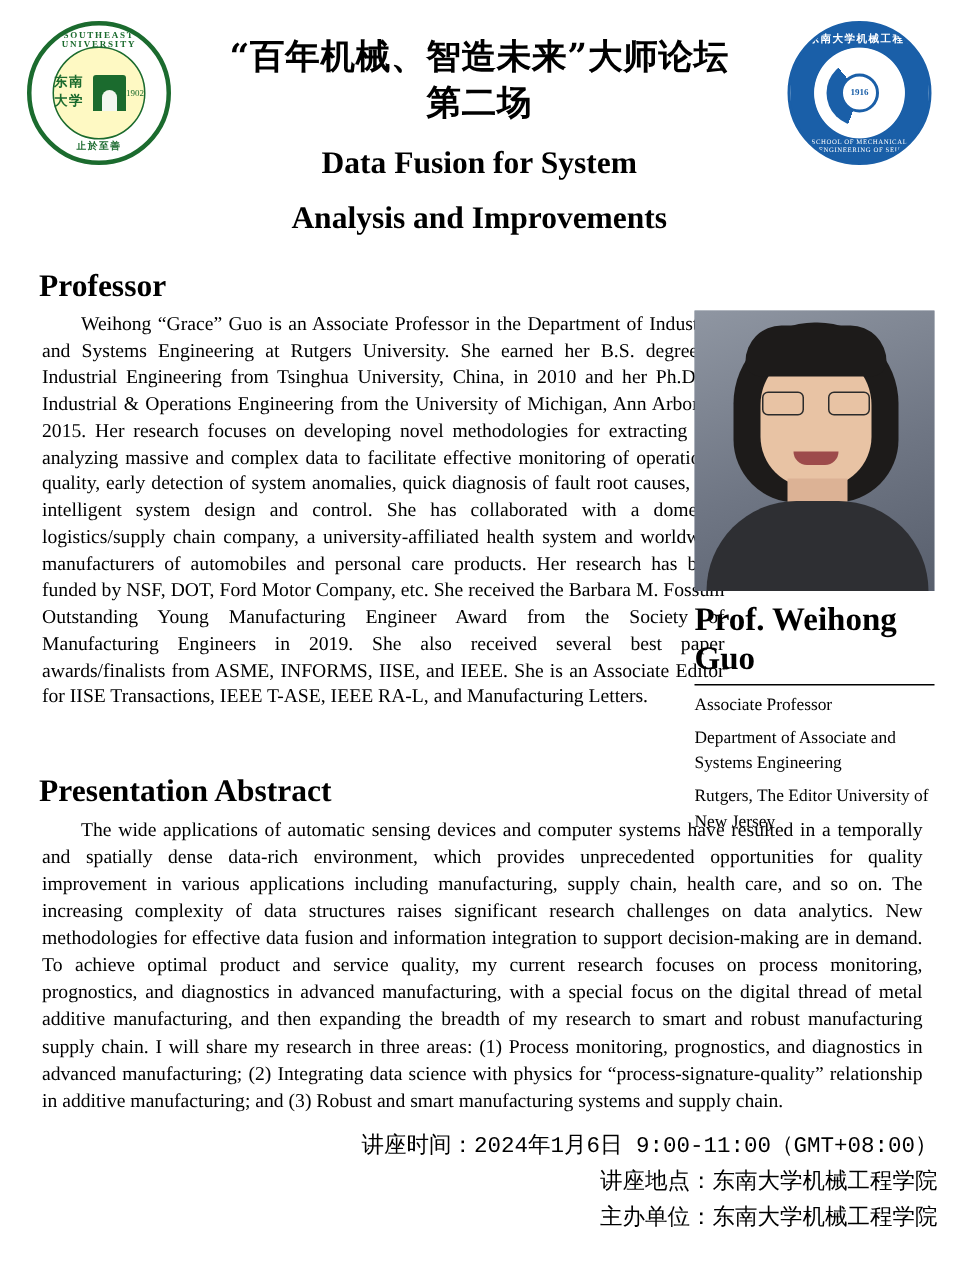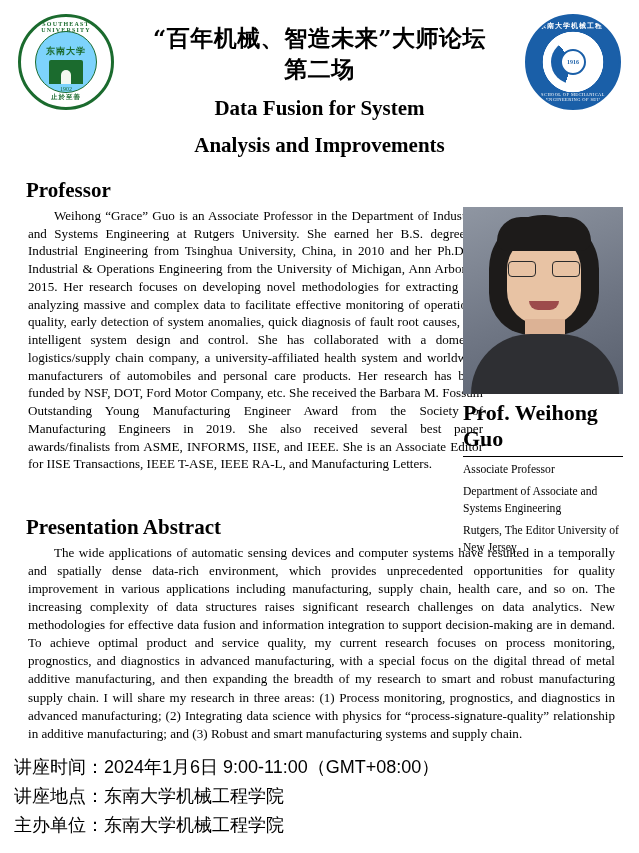--- a/index.html
+++ b/index.html
@@ -65,25 +65,25 @@
     font-weight: bold;
   }
   .logo-left .inner {
     position: absolute;
     top: 14px;
     left: 14px;
     right: 14px;
     bottom: 14px;
     border-radius: 50%;
     border: 1.5px solid #1b6b2e;
-    background: #7dd3fc;
+    background: #fef9c3;
     display: flex;
-    flex-direction: column;
+    flex-direction: row;
     align-items: center;
-    justify-content: flex-end;
+    justify-content: flex-start;
   }
   .logo-left .cn-name {
     font-size: 9px;
     color: #1b6b2e;
     font-weight: bold;
     letter-spacing: 1px;
     margin-bottom: 2px;
   }
   .logo-left .gate {
     width: 34px;
@@ -346,23 +346,23 @@
     margin: 0 10px 0 14px;
   }
   .abstract-text .indent {
     display: inline-block;
     width: 26px;
   }
 
   
   .footer {
     margin-top: 10px;
-    text-align: left;
-    font-family: Liberation Sans, sans-serif;
-    font-size: 18px;
+    text-align: right;
+    font-family: Liberation Mono, monospace;
+    font-size: 15px;
     line-height: 1.62;
   }
   .footer div { white-space: nowrap; }
 </style>
 </head>
 <body>
 
 <div class="page">
 
   <div class="header">

